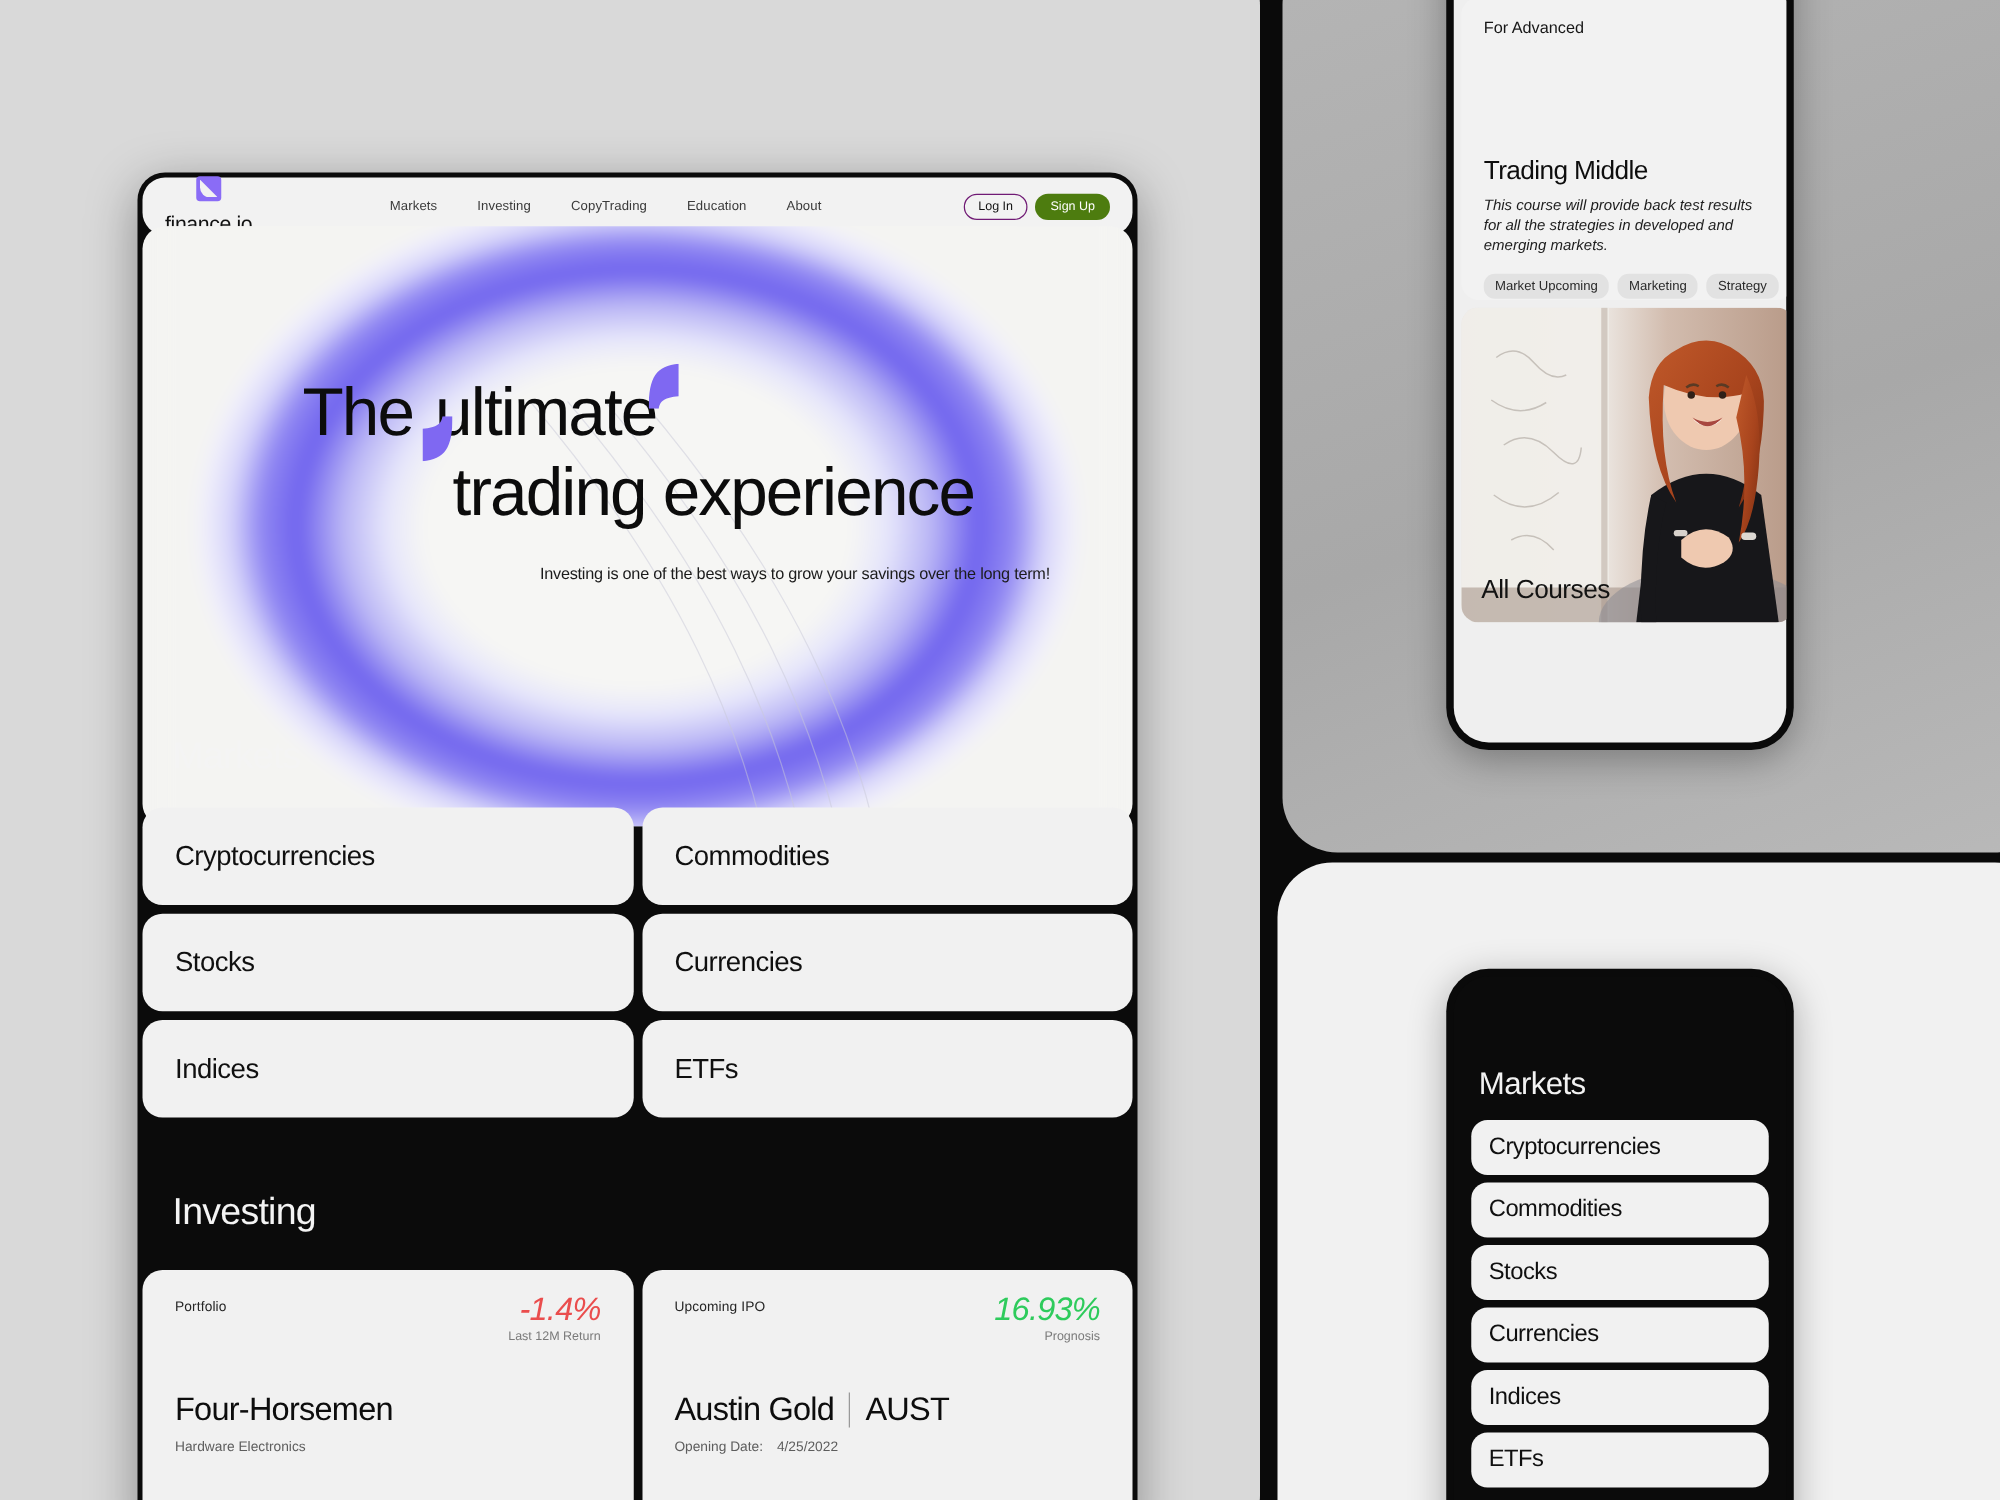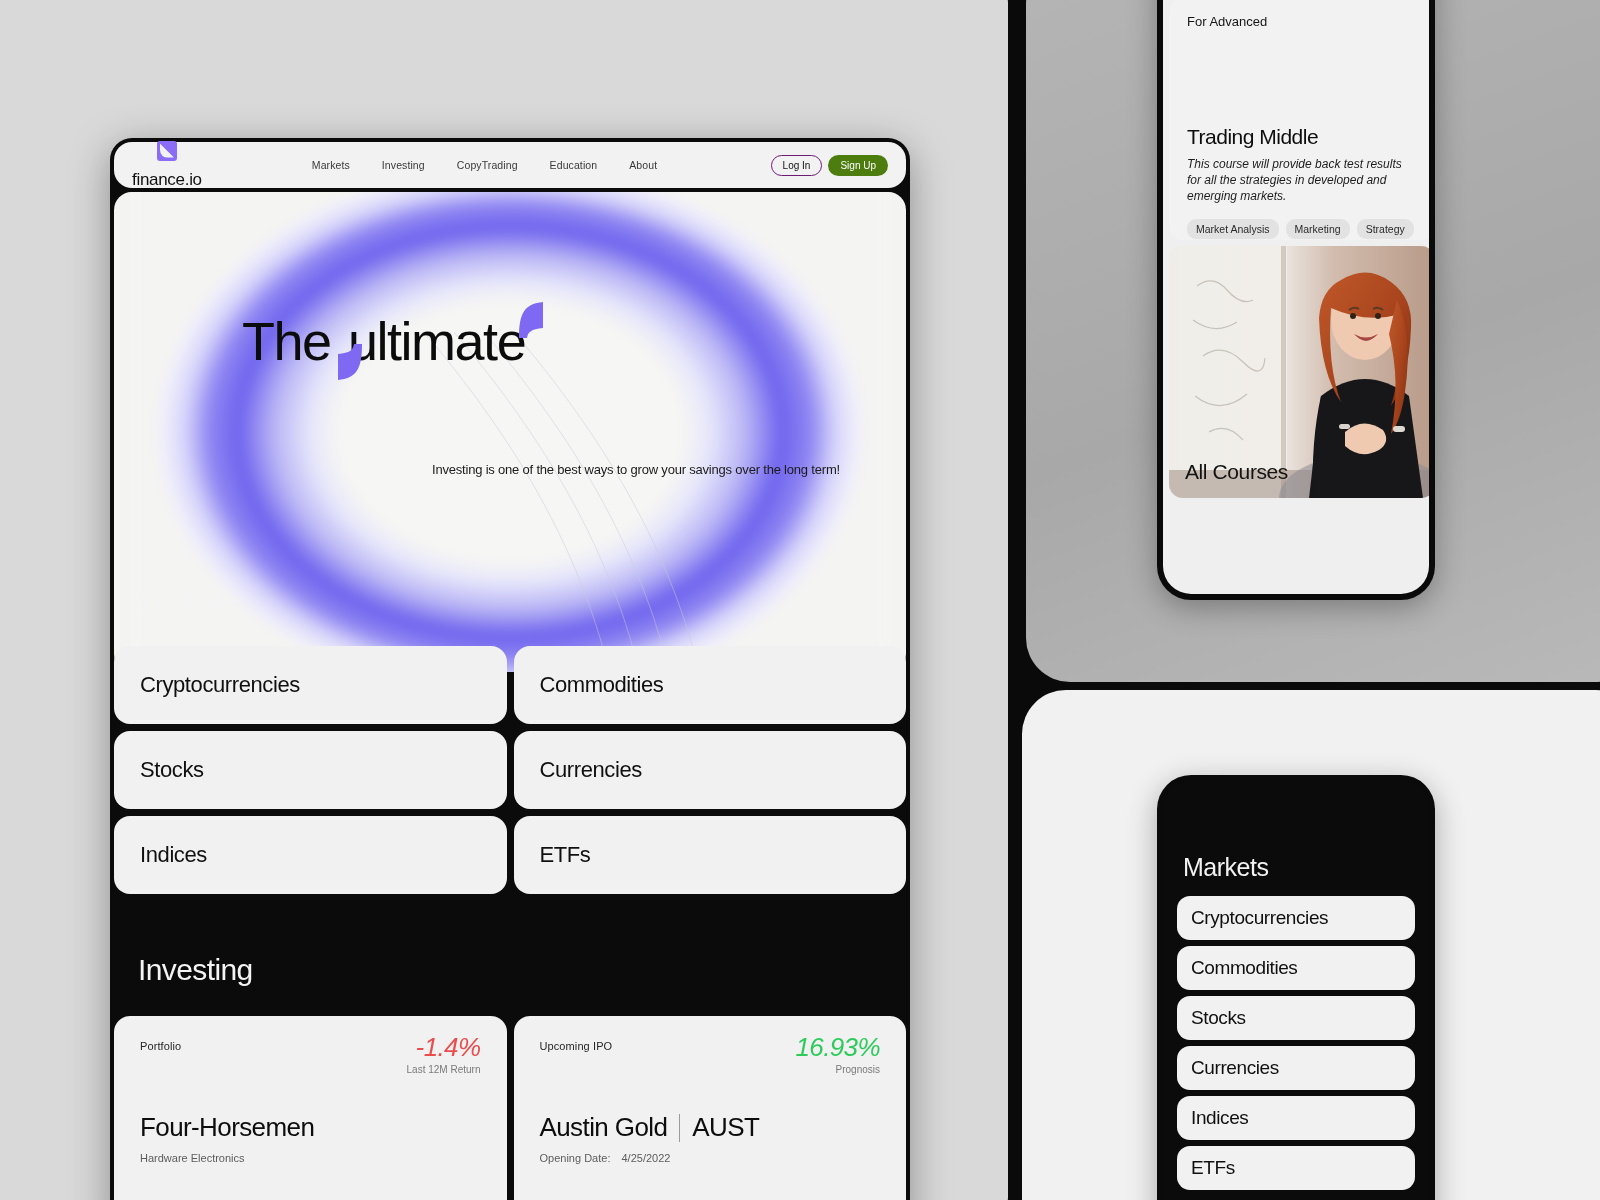--- a/index.html
+++ b/index.html
@@ -60,21 +60,21 @@
     font-size: 10px; color: #111; background: transparent;
     border: 1px solid #701a75; border-radius: 20px; padding: 4px 11px; cursor: pointer;
   }
   .btn-signup {
     font-size: 10px; color: #fff; background: #4d7c0f;
     border: none; border-radius: 20px; padding: 5px 12px; cursor: pointer;
   }
 
   
   .hero {
-    position: absolute; left: 4px; top: 54px; width: 792px; height: 480px;
+    position: absolute; left: 4px; top: 43px; width: 792px; height: 480px;
     border-radius: 18px; overflow: hidden; background: #f4f4f2;
   }
   .hero-glow {
     position: absolute; left: 50%; top: 50%; transform: translate(-50%,-50%);
     width: 760px; height: 560px;
     background:
       radial-gradient(ellipse 47% 48% at 50% 50%,
         #f6f6f4 0%, #f6f6f4 48%,
         #e6e6fb 56%, #b9b5f5 66%,
         #6f63ee 76%, #8f86f2 84%,
@@ -232,20 +232,21 @@
           <span class="hl">
             <svg class="corner bl" viewBox="0 0 24 36">
               <path d="M24 0 C 24 26, 18 34, 0 36 L0 10 C 12 9, 15 6, 16 0 Z" fill="#7f68f2"></path>
             </svg>
             <span>ultimate</span>
             <svg class="corner tr" viewBox="0 0 24 36">
               <path d="M0 36 C 0 10, 6 2, 24 0 L24 26 C 12 27, 9 30, 8 36 Z" fill="#7f68f2"></path>
             </svg>
           </span>
         </div>
+        <div class="hero-line2">trading experience</div>
         <div class="hero-sub">Investing is one of the best ways to grow your savings over the long term!</div>
       </div>
     </div>
 
     <div class="sec-title" id="markets-title">Markets</div>
     <div class="mkt-grid">
       <div class="mkt-card">Cryptocurrencies</div>
       <div class="mkt-card">Commodities</div>
       <div class="mkt-card">Stocks</div>
       <div class="mkt-card">Currencies</div>
@@ -291,21 +292,21 @@
   </div>
 
   <div class="phone" id="phone-courses">
     <div class="phone-screen">
 
       <div class="course-card" id="course-card-2">
         <div class="course-kicker">For Advanced</div>
         <div class="course-title">Trading Middle</div>
         <div class="course-desc">This course will provide back test results for all the strategies in developed and emerging markets.</div>
         <div class="chips">
-          <span class="chip">Market Analysis</span>
+          <span class="chip">Market Upcoming</span>
           <span class="chip">Marketing</span>
           <span class="chip">Strategy</span>
         </div>
       </div>
 
       <div id="course-photo">
         <svg viewBox="0 0 266 252" width="266" height="252">
           <defs>
             <linearGradient id="wall" x1="0" y1="0" x2="1" y2="0">
               <stop offset="0%" stop-color="#e9e5e0"></stop>

